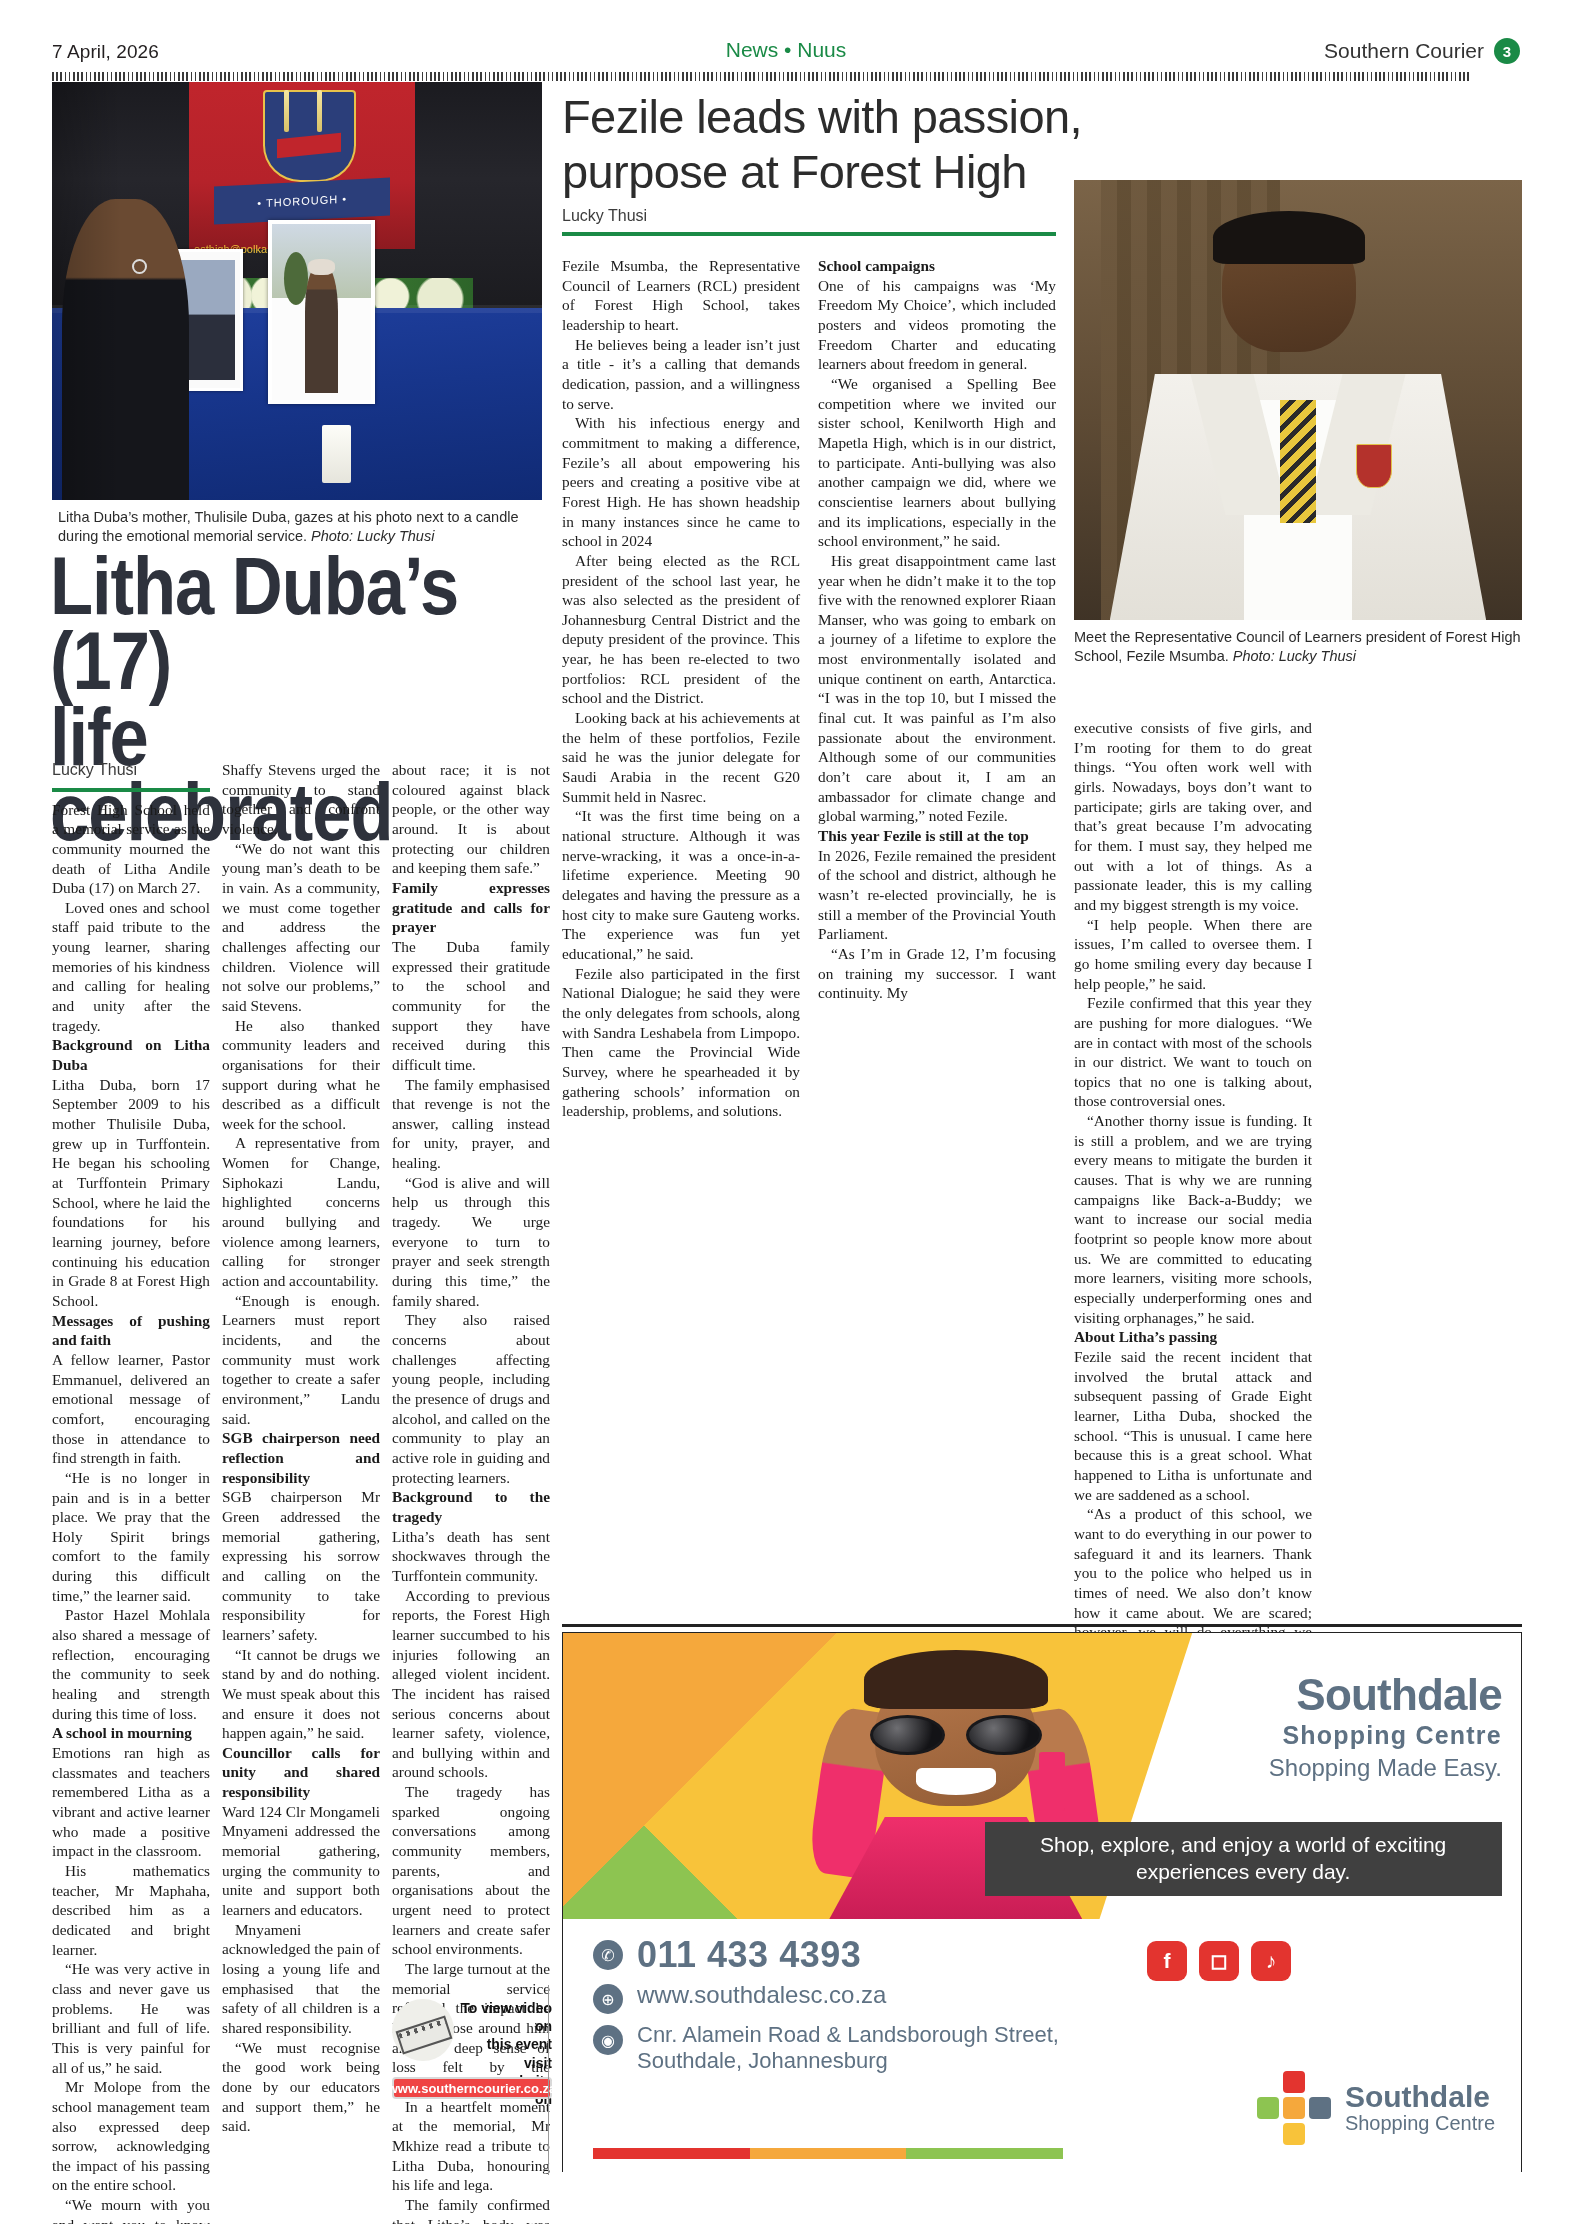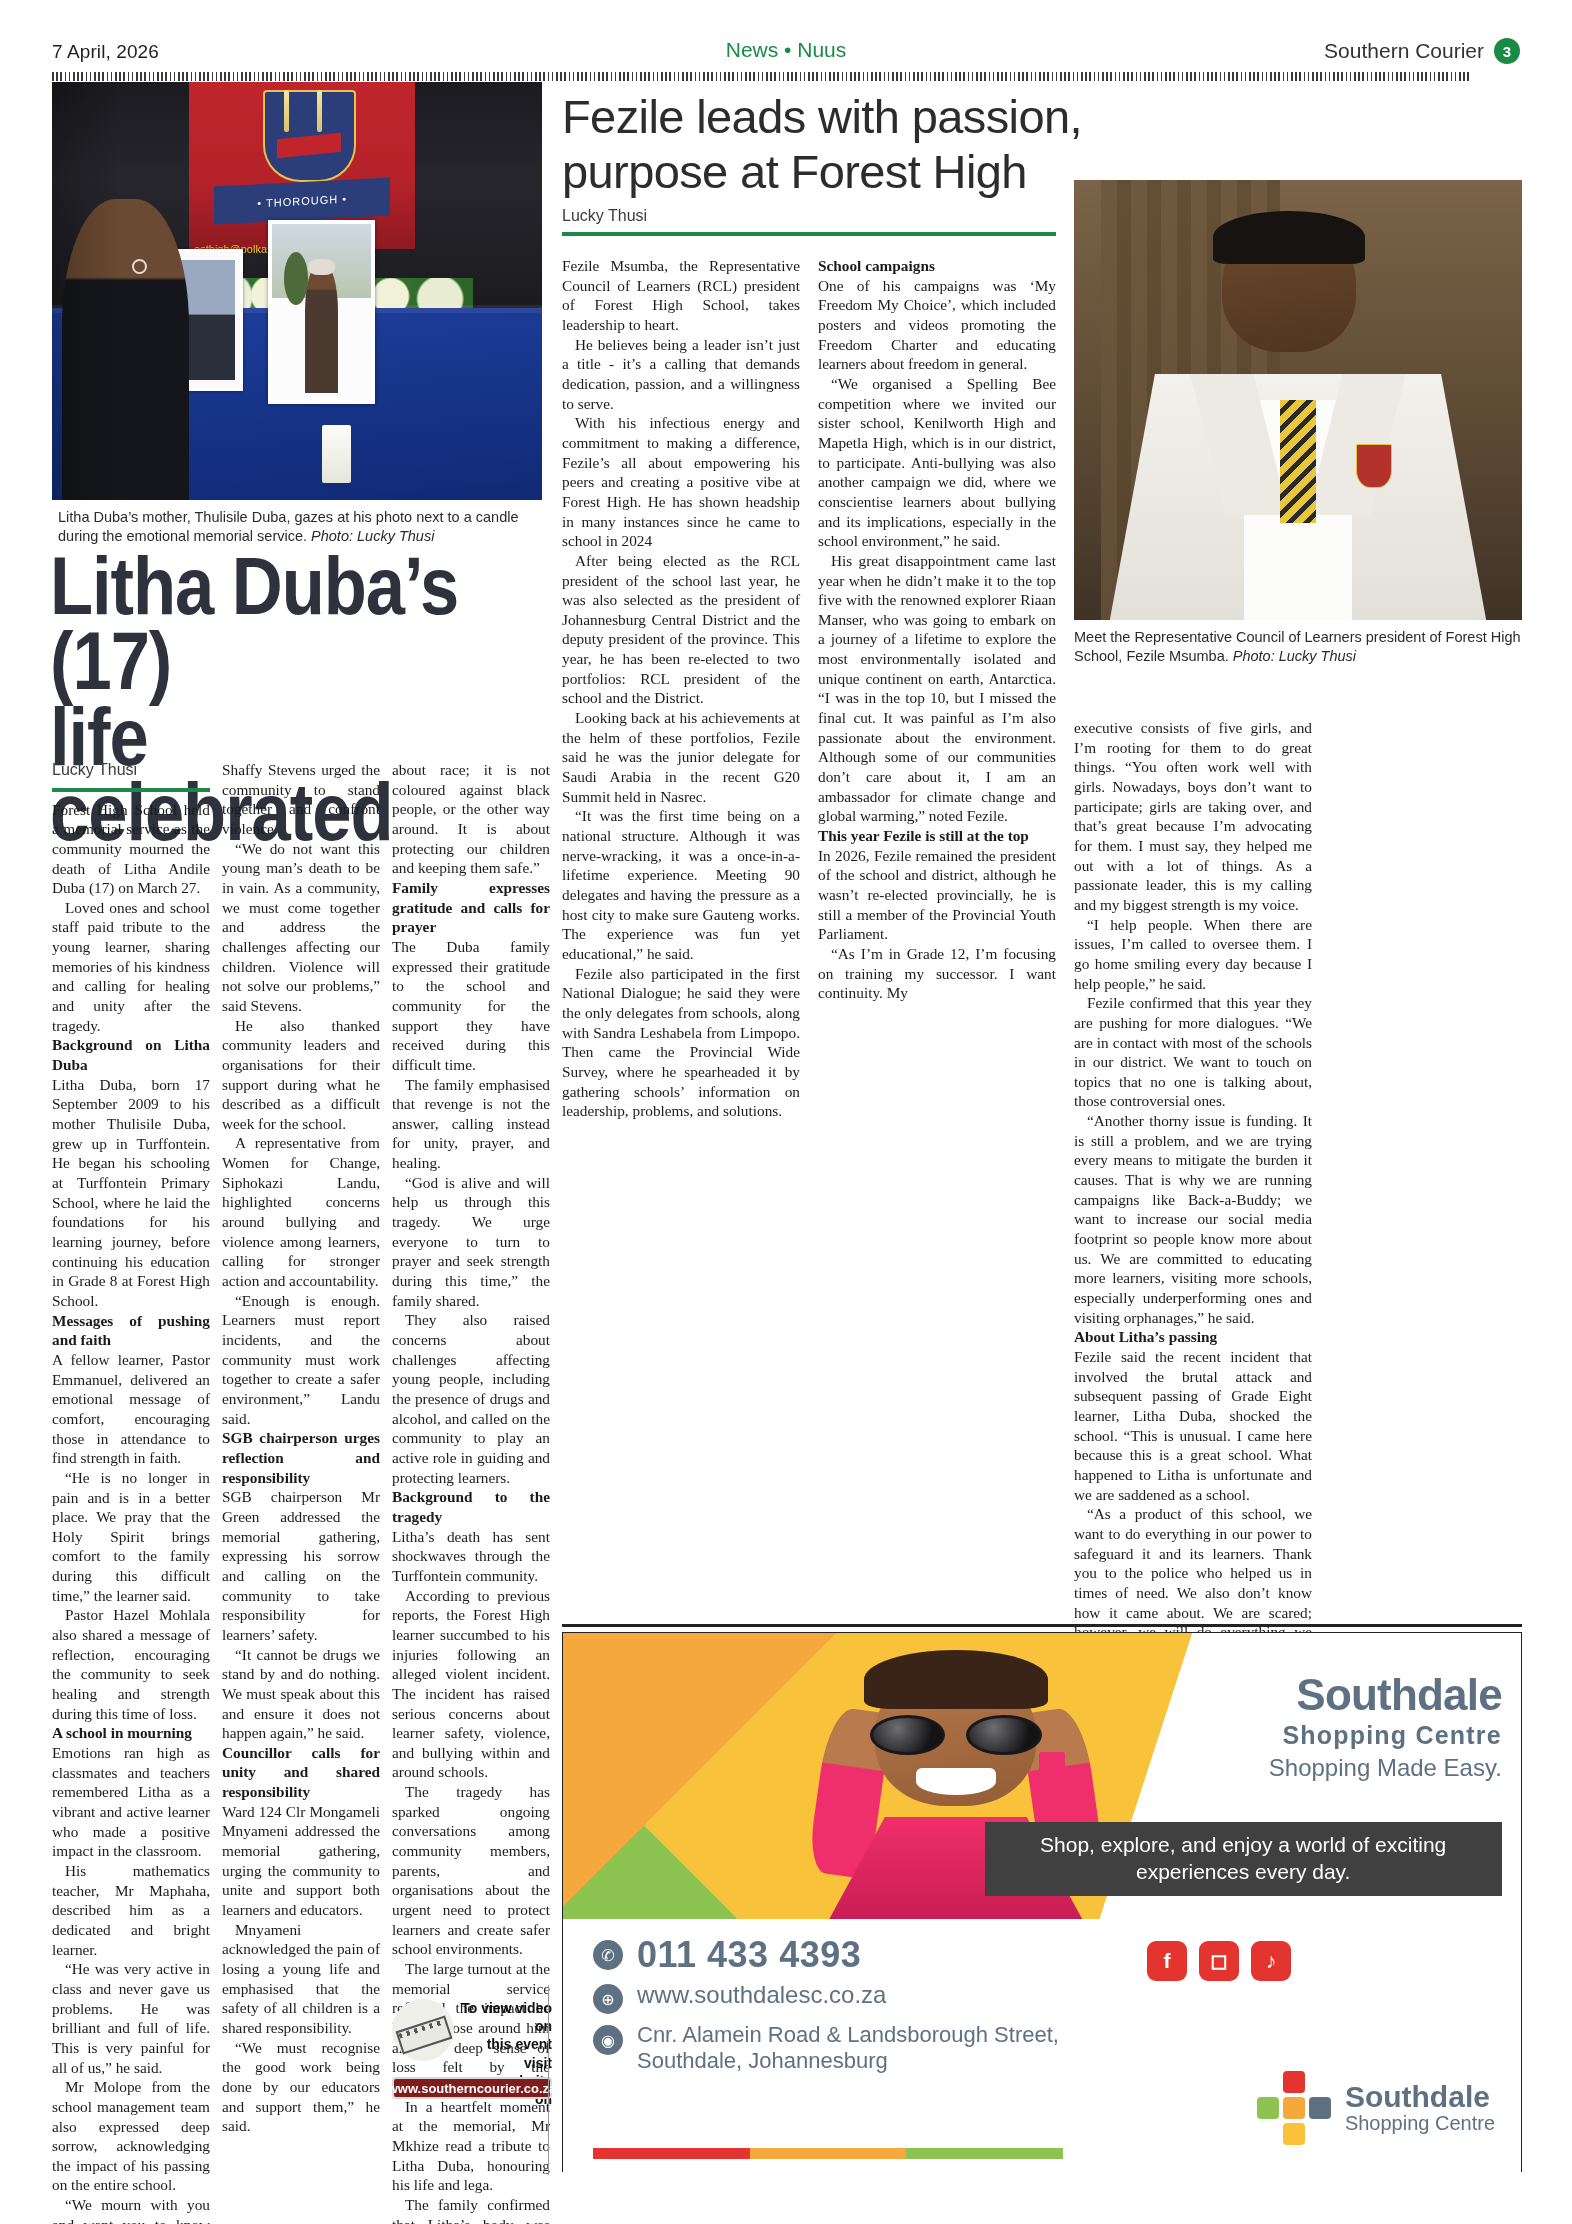--- a/index.html
+++ b/index.html
@@ -186,21 +186,21 @@
     border-radius:50%; background:#efefea; }
   .vp-film { position:absolute; left:6px; top:24px; width:52px; height:24px;
     background:#e9e9e4; border:2px solid #555; transform: rotate(-18deg);
     background-image: repeating-linear-gradient(90deg,#555 0 3px, transparent 3px 8px);
     background-size:100% 5px; background-repeat:no-repeat;
     background-position: 0 1px, 0 17px; }
   .vp-text { position:absolute; left:66px; top:6px; width:94px;
     font-family:"Liberation Sans",sans-serif; font-weight:bold; font-size:14px;
     line-height:1.3; text-align:right; color:#111; }
   .vp-url { position:absolute; left:0; top:84px; width:160px; height:22px;
-    background:#7f1d1d; border:2px solid #d9d9d9; border-radius:4px;
+    background:#ef4444; border:2px solid #d9d9d9; border-radius:4px;
     color:#fff; font-family:"Liberation Sans",sans-serif; font-weight:bold;
     font-size:13px; display:flex; align-items:center; justify-content:center; }
 
   
   .ad {
     position: absolute; left: 562px; top: 1632px; width: 960px; height: 540px;
     background: #fff; border: 1px solid #222;
   }
   .ad-top { position: absolute; left:0; top:0; width:100%; height: 286px; overflow:hidden; }
   .ad-bg {
@@ -364,21 +364,21 @@
 
   </div>
 
   <div class="col" id="lcol2">
     <p class="noindent">Shaffy Stevens urged the community to stand together and confront violence.</p>
     <p>“We do not want this young man’s death to be in vain. As a community, we must come together and address the challenges affecting our children. Violence will not solve our problems,” said Stevens.</p>
     <p>He also thanked community leaders and organisations for their support during what he described as a difficult week for the school.</p>
     <p>A representative from Women for Change, Siphokazi Landu, highlighted concerns around bullying and violence among learners, calling for stronger action and accountability.</p>
     <p>“Enough is enough. Learners must report incidents, and the community must work together to create a safer environment,” Landu said.</p>
     <p class="noindent">
-        <span class="sub">SGB chairperson urges reflection and responsibility</span>
+        <span class="sub">SGB chairperson need reflection and responsibility</span>
       </p>
     <p class="noindent">SGB chairperson Mr Green addressed the memorial gathering, expressing his sorrow and calling on the community to take responsibility for learners’ safety.</p>
     <p>“It cannot be drugs we stand by and do nothing. We must speak about this and ensure it does not happen again,” he said.</p>
     <p class="noindent">
         <span class="sub">Councillor calls for unity and shared responsibility</span>
       </p>
     <p class="noindent">Ward 124 Clr Mongameli Mnyameni addressed the memorial gathering, urging the community to unite and support both learners and educators.</p>
     <p>Mnyameni acknowledged the pain of losing a young life and emphasised that the safety of all children is a shared responsibility.</p>
     <p>“We must recognise the good work being done by our educators and support them,” he said.</p>
 

